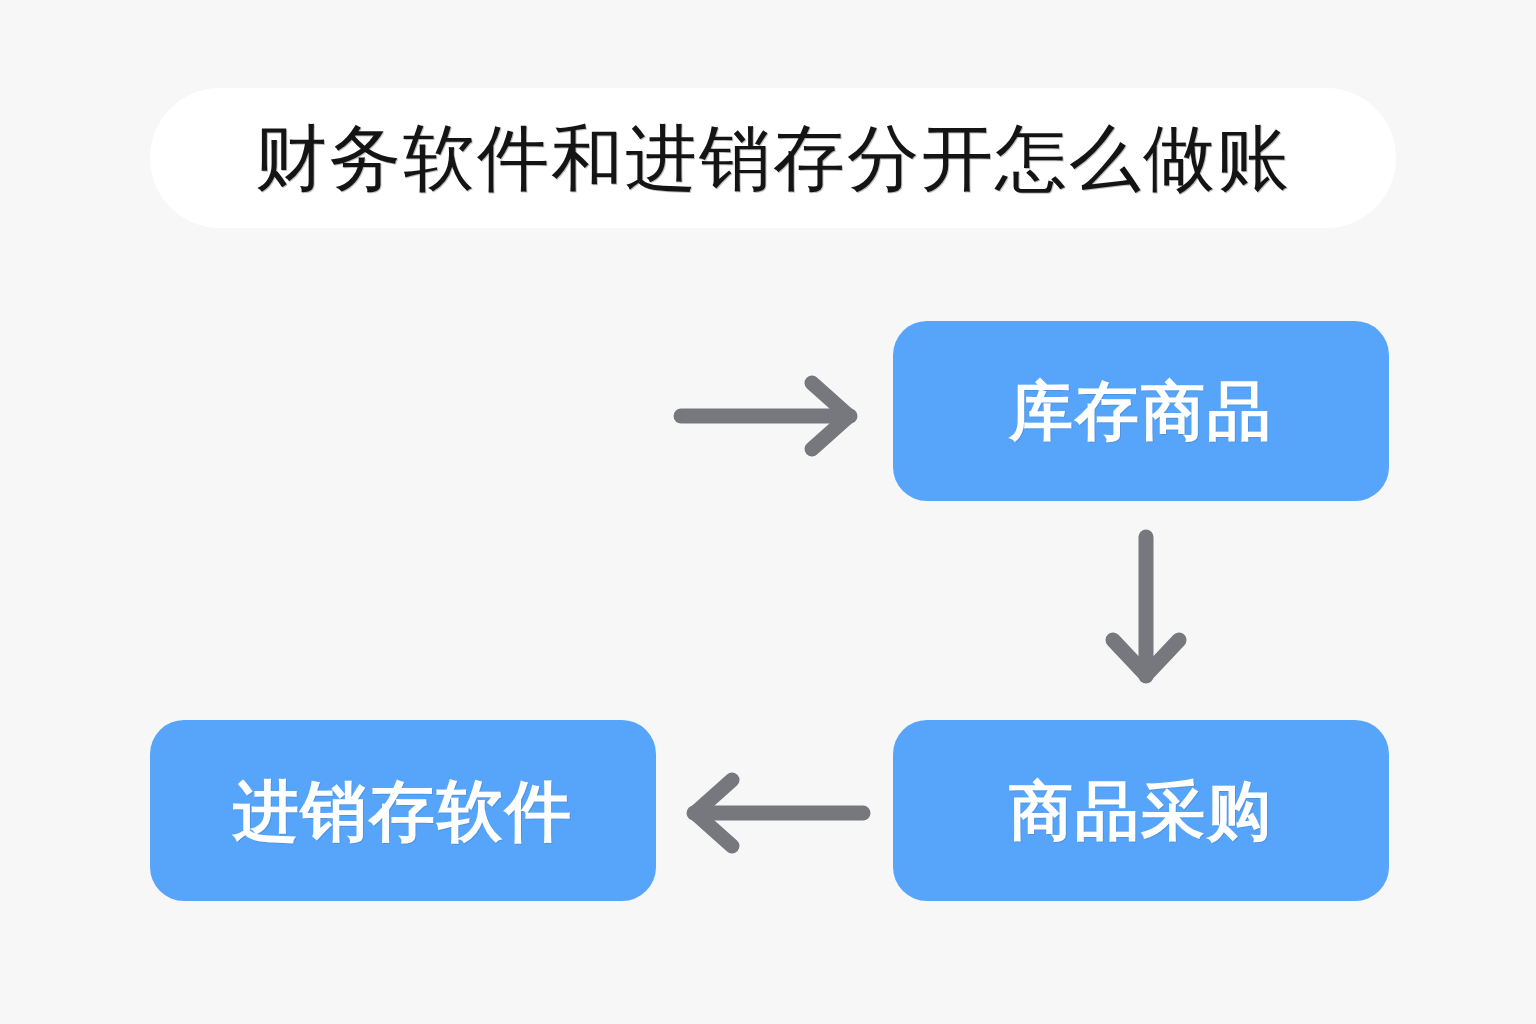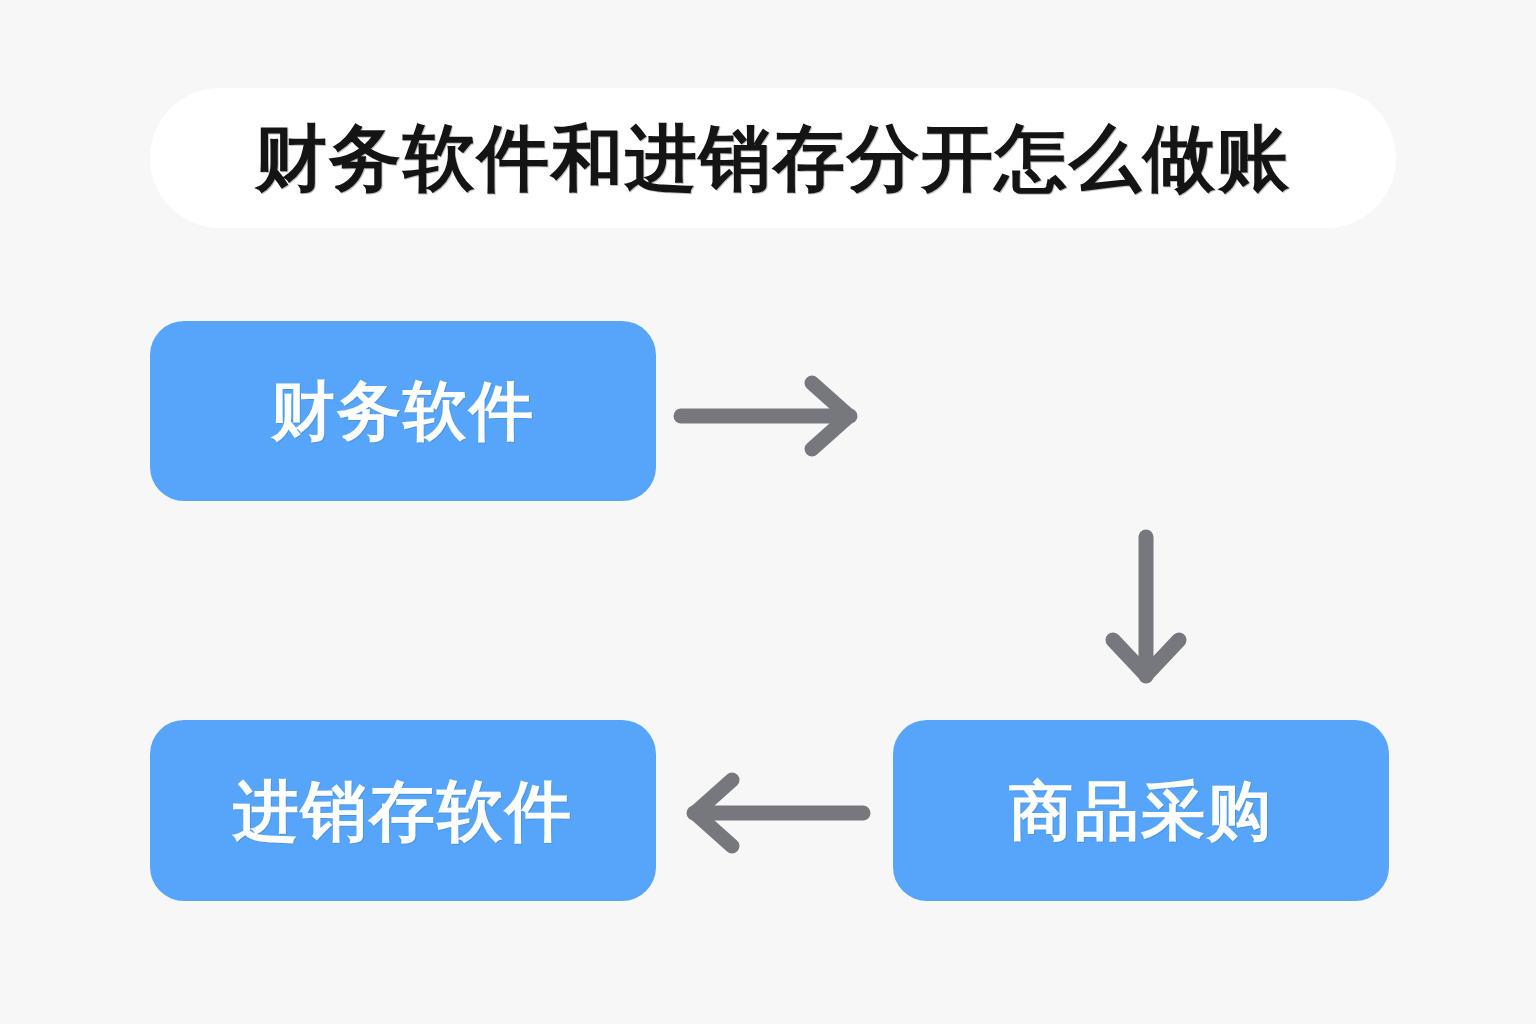--- a/index.html
+++ b/index.html
@@ -31,21 +31,21 @@
     height: 140px;
     background: #ffffff;
     border-radius: 70px;
     display: flex;
     align-items: center;
     justify-content: center;
     box-sizing: border-box;
   }
   .title-text {
     font-size: 72px;
-    font-weight: 700;
+    font-weight: 400;
     color: #141414;
     letter-spacing: 2px;
     line-height: 1;
     white-space: nowrap;
     text-shadow: 1px 1px 0 rgba(0,0,0,0.25);
   }
 
   
   .node {
     position: absolute;
@@ -84,24 +84,24 @@
 </style>
 </head>
 <body>
 
 <div id="canvas">
 
   <div class="title-card">
     <div class="title-text">财务软件和进销存分开怎么做账</div>
   </div>
 
-  <div class="node" id="node-fin">
-    <span class="node-label">财务软件</span>
+
+  <div class="node" id="node-inv">
+    <span class="node-label">库存商品</span>
   </div>
-
 
   <div class="node" id="node-soft">
     <span class="node-label small">进销存软件</span>
   </div>
 
   <div class="node" id="node-purch">
     <span class="node-label">商品采购</span>
   </div>
 
   <div class="arrow" id="arrow-right">

